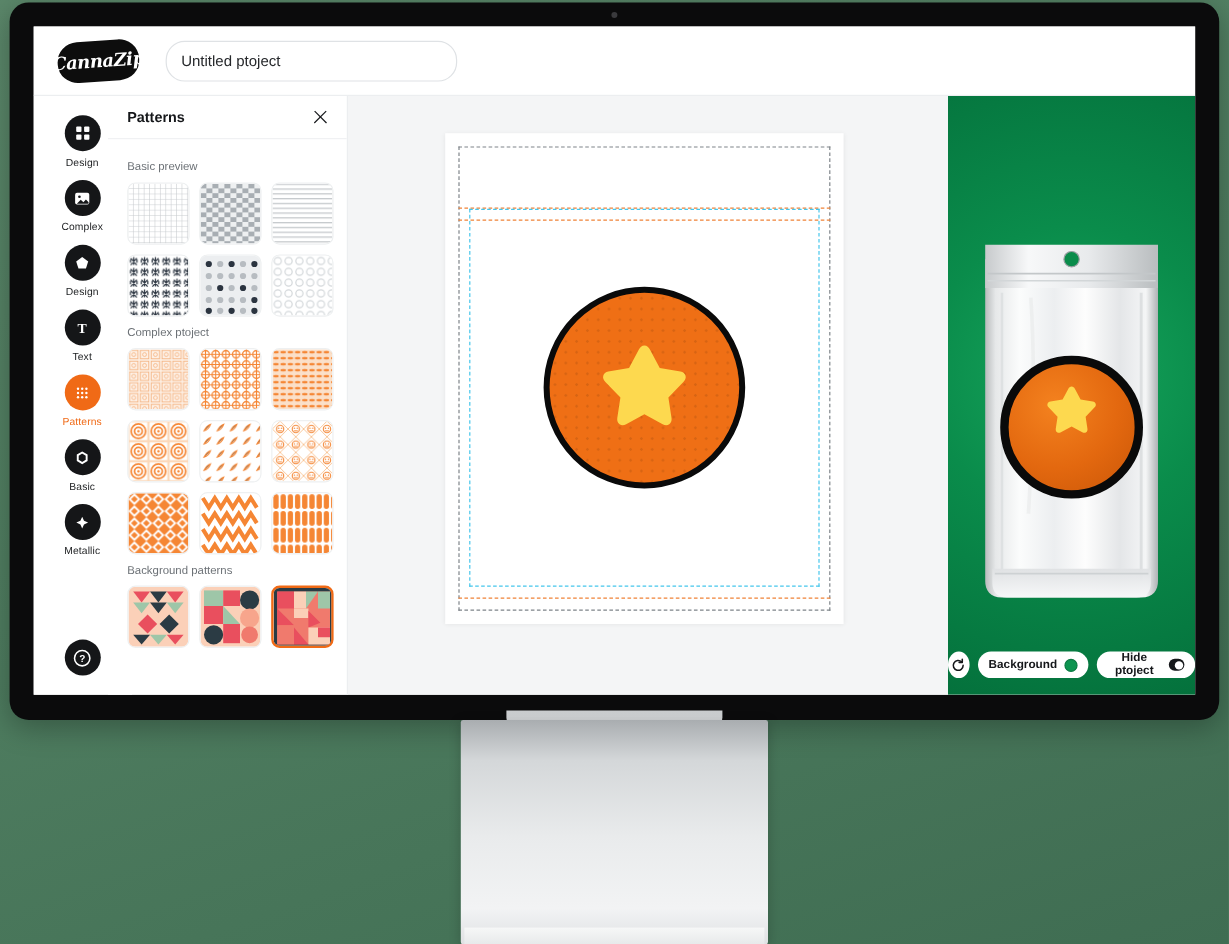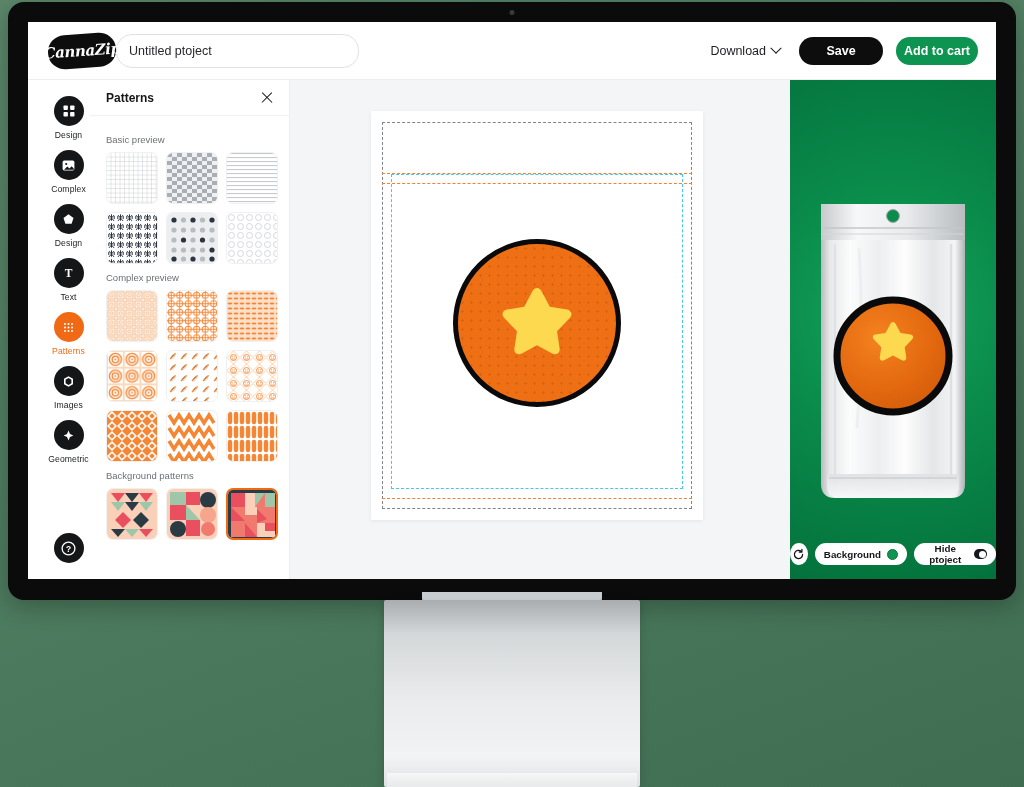--- a/index.html
+++ b/index.html
@@ -34,21 +34,21 @@
     background: linear-gradient(180deg,#f6f7f7 0%,#e7e9ea 100%); }
 
   
   .topbar { position: absolute; left: 0; top: 0; width: 968px; height: 58px;
     background: #fff; border-bottom: 1px solid #eceef0; display: flex; align-items: center; }
   .logo { width: 68px; height: 34px; margin-left: 20px; flex: none;
     display: flex; align-items: center; justify-content: center;
     background: #0d0d0d; border-radius: 17px/16px; transform: rotate(-4deg); }
   .logo-text { color: #fff; font-family: "DejaVu Serif", serif; font-style: italic;
     font-weight: 700; font-size: 15px; letter-spacing: -.4px; }
-  .proj-input { width: 243px; height: 34px;
+  .proj-input { margin-left: 22px; width: 243px; height: 34px;
     border: 1px solid #dfe2e5; border-radius: 16px; background: #fff;
     font-family: "Liberation Sans", sans-serif; font-size: 12.5px; color: #26282b;
     padding: 0 12px; outline: none; }
   .topright { margin-left: auto; display: flex; align-items: center; gap: 13px;
     padding-right: 18px; }
   .dl { display: flex; align-items: center; gap: 6px; font-size: 12.5px;
     color: #1b1d1f; cursor: pointer; padding-right: 6px; }
   .caret { width: 8px; height: 8px; border-right: 1.6px solid #1b1d1f;
     border-bottom: 1.6px solid #1b1d1f; transform: rotate(45deg) translate(-2px,-2px); }
   .btn { border: none; border-radius: 18px; font-size: 12.5px; font-weight: 700;
@@ -140,28 +140,20 @@
   <div class="monitor">
     <div class="webcam"></div>
 
     <div class="screen">
 
       <div class="topbar">
         <div class="logo">
           <span class="logo-text">CannaZip</span>
         </div>
         <input class="proj-input" value="Untitled ptoject" placeholder="Untitled project" style="">
-        <div class="topright">
-          <div class="dl">
-            <span>Download</span>
-            <span class="caret"></span>
-          </div>
-          <button class="btn btn-save">Save</button>
-          <button class="btn btn-cart">Add to cart</button>
-        </div>
       </div>
 
       <div class="rail">
         <div class="rail-item">
           <span class="rail-icon">
             <svg width="14" height="14" viewBox="0 0 14 14">
                 <rect x="1.5" y="1.5" width="4.4" height="4.4" rx=".8" fill="#fff"></rect>
                 <rect x="8.1" y="1.5" width="4.4" height="4.4" rx=".8" fill="#fff"></rect>
                 <rect x="1.5" y="8.1" width="4.4" height="4.4" rx=".8" fill="#fff"></rect>
                 <rect x="8.1" y="8.1" width="4.4" height="4.4" rx=".8" fill="#fff"></rect>
@@ -212,29 +204,29 @@
             </svg>
           </span>
           <span class="rail-label">Patterns</span>
         </div>
         <div class="rail-item">
           <span class="rail-icon">
             <svg width="15" height="15" viewBox="0 0 15 15">
                 <path d="M7.5 3.1l3.7 2.2v4.4l-3.7 2.2-3.7-2.2V5.3z" fill="none" stroke="#fff" stroke-width="1.6"></path>
               </svg>
           </span>
-          <span class="rail-label">Images</span>
+          <span class="rail-label">Basic</span>
         </div>
         <div class="rail-item">
           <span class="rail-icon">
             <svg width="15" height="15" viewBox="0 0 15 15">
                 <path d="M7.5 2.6l1.5 3.4 3.4 1.5-3.4 1.5-1.5 3.4L6 9l-3.4-1.5L6 6z" fill="#fff"></path>
               </svg>
           </span>
-          <span class="rail-label">Geometric</span>
+          <span class="rail-label">Metallic</span>
         </div>
         <div class="rail-help">
           <svg width="17" height="17" viewBox="0 0 17 17">
               <circle cx="8.5" cy="8.5" r="6.4" fill="none" stroke="#fff" stroke-width="1.3"></circle>
               <text x="8.5" y="12" font-family="Liberation Sans, sans-serif" font-size="8.4" font-weight="700" fill="#fff" text-anchor="middle">?</text>
             </svg>
         </div>
       </div>
 
       <div class="panel">
@@ -331,21 +323,21 @@
                     <pattern id="p6" width="9" height="9" patternUnits="userSpaceOnUse">
                       <circle cx="4.5" cy="4.5" r="3" fill="none" stroke="#d3d7da" stroke-width="1"></circle>
                     </pattern>
                   </defs>
                   <rect width="50" height="50" fill="#fff"></rect>
                   <rect width="50" height="50" fill="url(#p6)"></rect>
                 </svg>
             </div>
           </div>
 
-          <div class="group-title">Complex preview</div>
+          <div class="group-title">Complex ptoject</div>
           <div class="grid">
             <div class="sw">
               <svg width="50" height="50">
                   <defs>
                     <pattern id="c1" width="9" height="9" patternUnits="userSpaceOnUse">
                       <rect width="9" height="9" fill="#fdf0e6"></rect>
                       <rect x="1" y="1" width="7" height="7" fill="none" stroke="#f4b27d" stroke-width=".7"></rect>
                       <circle cx="4.5" cy="4.5" r="1.6" fill="none" stroke="#f4b27d" stroke-width=".7"></circle>
                     </pattern>
                   </defs>

